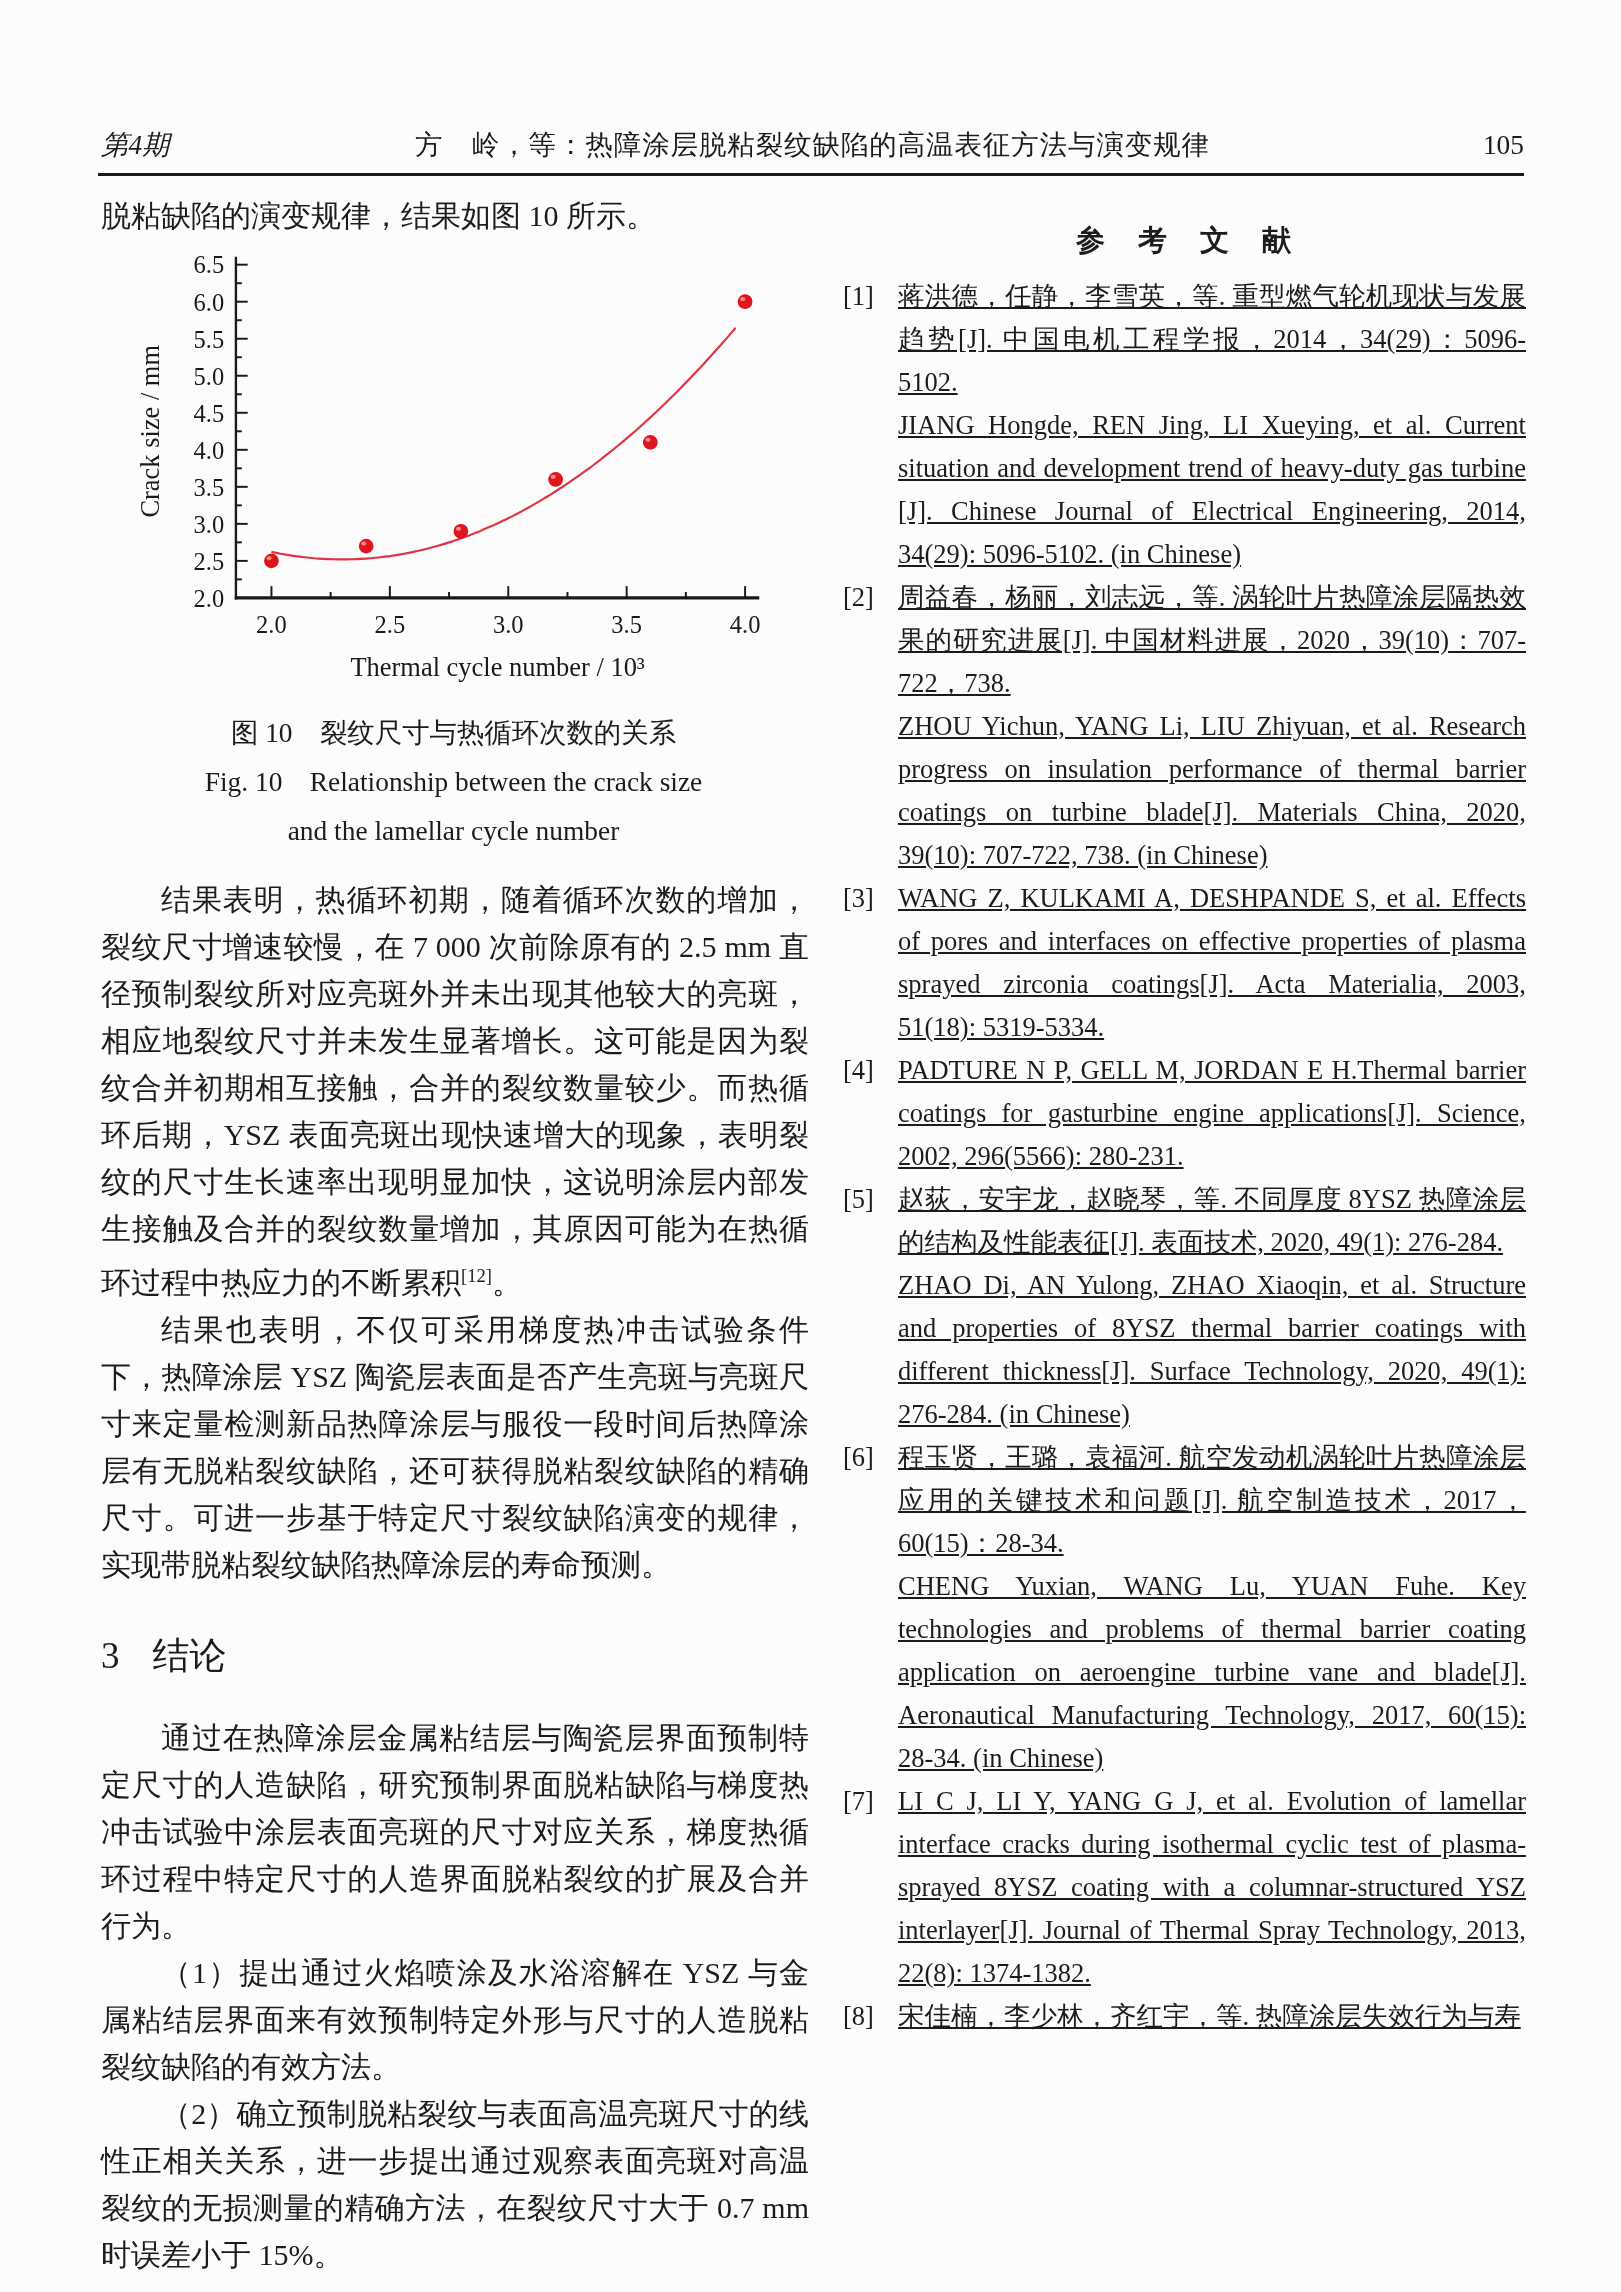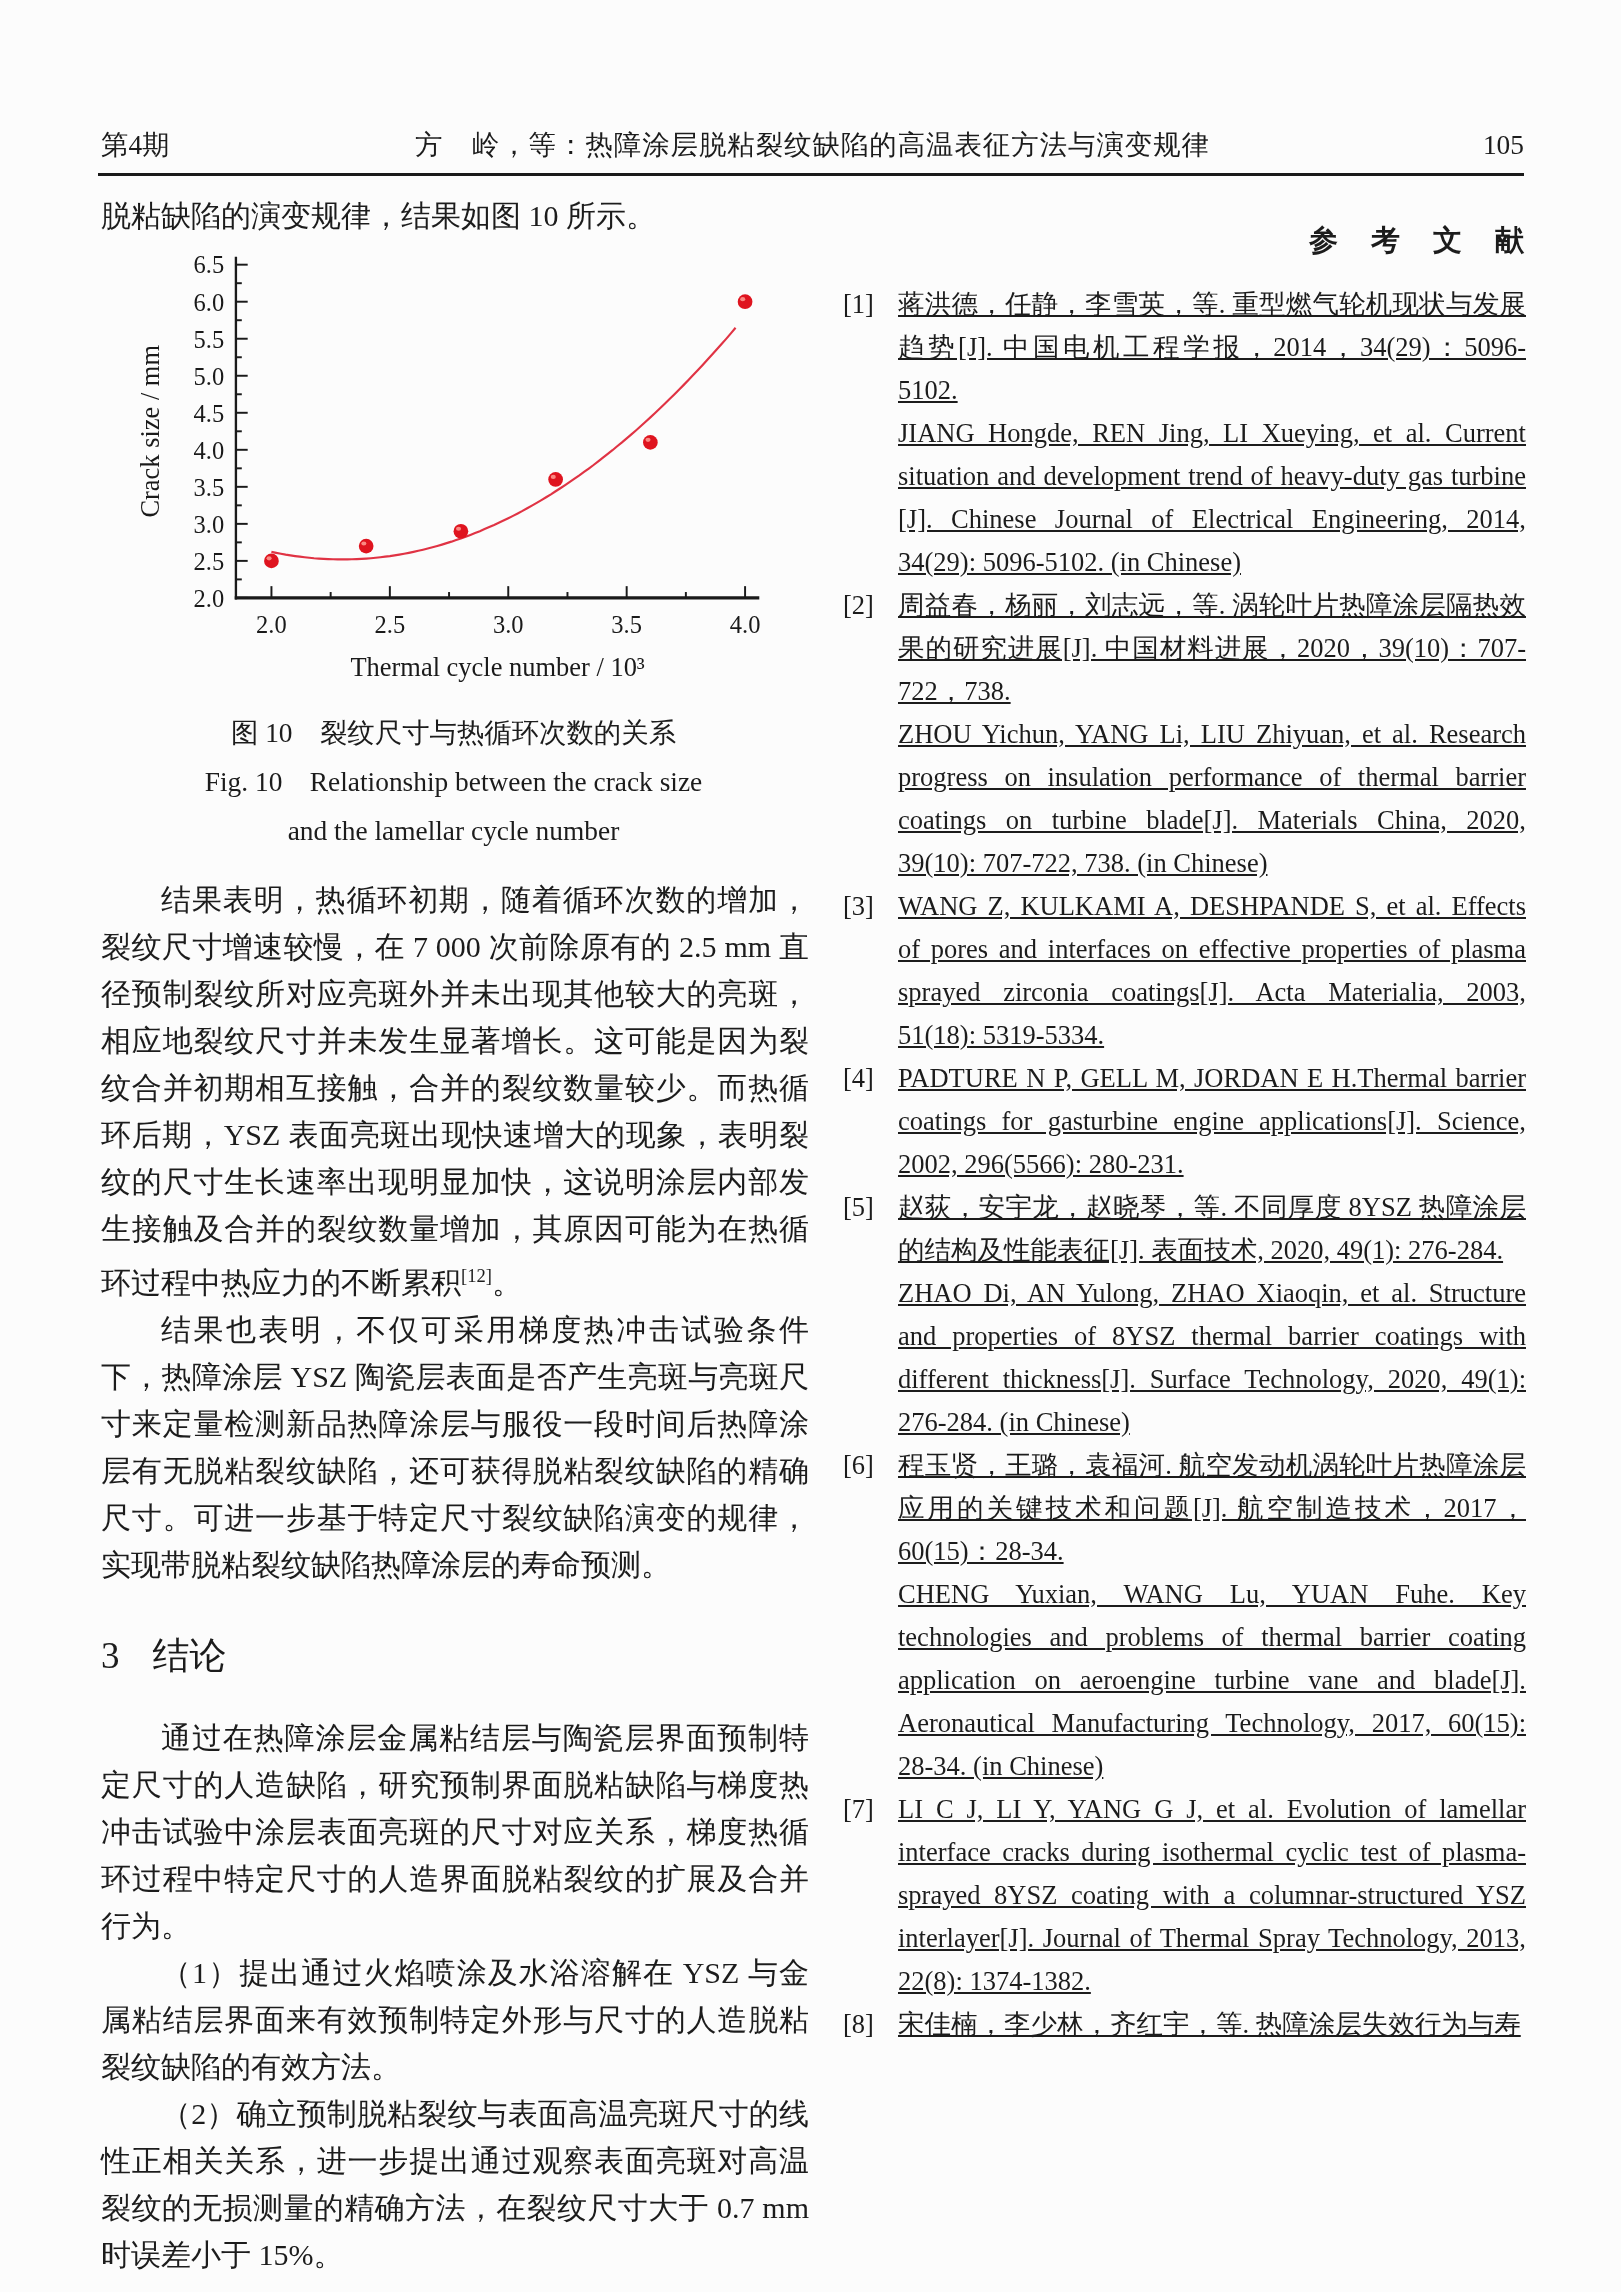--- a/index.html
+++ b/index.html
@@ -4,39 +4,39 @@
 <style>
   html,body{margin:0;padding:0;background:#e8e8e8;}
   .page{
     position:relative;width:1621px;height:2293px;margin:0 auto;
     background:#fcfcfc;color:#1c1c1c;
     font-family:"Liberation Serif","DejaVu Serif",serif;
     overflow:hidden;
   }
   
   .header{position:absolute;left:101px;top:127px;width:1423px;display:flex;align-items:baseline;font-size:27.4px;}
-  .header .issue{width:216px;}
+  .header .issue{width:216px;font-style:italic;}
   .header .running{flex:1;text-align:center;letter-spacing:1px;}
   .header .pageno{width:216px;text-align:right;}
   .header-rule{position:absolute;left:98px;top:173px;width:1426px;height:2.9px;background:#1a1a1a;}
   
   .col{position:absolute;top:192px;}
   .col-left{left:101px;width:708px;}
   .col-right{left:843px;width:683px;}
   .body-text{font-size:30px;line-height:47px;text-align:justify;margin:0;}
   .indent{text-indent:2em;}
   sup{font-size:0.62em;}
   
   .figure-block{margin:9.8px 0 0 29px;width:647px;}
   .caption{ text-align:center;font-size:27.4px;line-height:49px;margin-top:13.7px;}
   
   .sec-heading{font-size:37px;margin:43px 0 33px 0;}
   .sec-heading .num{margin-right:33px;}
   
-  .refs-heading{text-align:right;font-weight:700;font-size:29px;margin:29px 0 22px 0;letter-spacing:2px;}
+  .refs-heading{text-align:center;font-weight:700;font-size:29px;margin:29px 0 14px 0;letter-spacing:2px;}
   .ref{display:flex;font-size:26.5px;line-height:43px;margin:0;}
   .ref-label{width:55px;flex:0 0 55px;}
   .ref-body{flex:1;}
   .ref-part{text-align:justify;text-decoration:underline;}
   .ref-part:empty{display:none;}
 </style>
 </head>
 <body>
 
 <div class="page">

